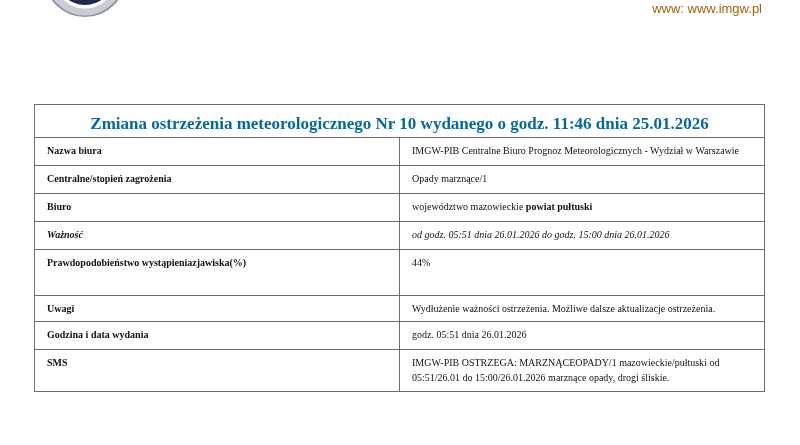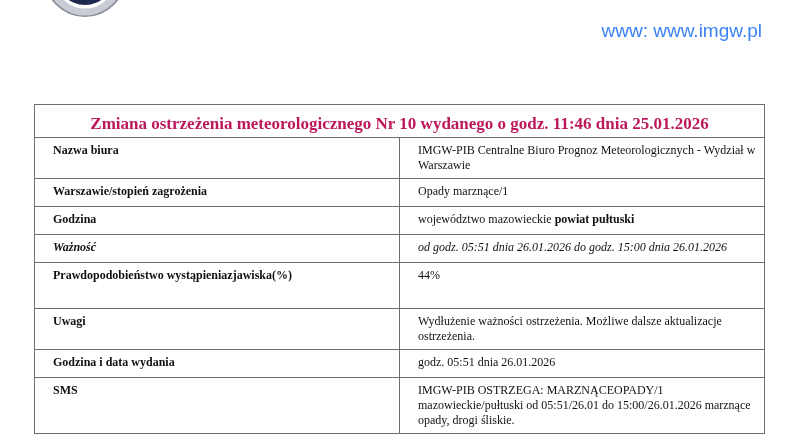--- a/index.html
+++ b/index.html
@@ -9,38 +9,38 @@
       font-family: "Liberation Serif", "DejaVu Serif", serif;
       color: #111111;
     }
     .logo {
       position: absolute; left: 40px; top: -28px;
       width: 90px; height: 50px;
     }
     .website {
       position: absolute; right: 38px; top: 1px;
       font-family: "Liberation Sans", "DejaVu Sans", sans-serif;
-      font-size: 19px; color: #3b82f6; margin-top: 19px;
+      font-size: 13px; color: #a16207;
     }
     .warning-table {
       position: absolute; left: 34px; top: 104px;
       width: 731px;
       border-collapse: collapse;
       table-layout: fixed;
     }
     .warning-table td {
       border: 1px solid #6e6e6e;
-      padding: 5px 6px 5px 18px;
+      padding: 5px 6px 5px 12px;
       vertical-align: top;
-      font-size: 12px;
+      font-size: 10px;
       line-height: 15px;
     }
     .title-cell {
       text-align: center;
-      color: #be185d;
+      color: #0369a1;
       font-weight: bold;
       font-size: 17px !important;
       line-height: 20px !important;
       padding: 9px 4px 3px 4px !important;
     }
     .label-cell {
       width: 180px;
       font-weight: bold;
     }
     .bold { font-weight: bold; text-align: right; }
@@ -71,25 +71,25 @@
 <table class="warning-table">
   <tbody>
       <tr>
     <td class="title-cell" colspan="2">Zmiana ostrzeżenia meteorologicznego Nr 10 wydanego o godz. 11:46 dnia 25.01.2026</td>
   </tr>
   <tr class="r-nazwa">
     <td class="label-cell">Nazwa biura</td>
     <td>IMGW-PIB Centralne Biuro Prognoz Meteorologicznych - Wydział w Warszawie</td>
   </tr>
   <tr class="r-zjaw">
-    <td class="label-cell">Warszawie/stopień zagrożenia</td>
+    <td class="label-cell">Centralne/stopień zagrożenia</td>
     <td>Opady marznące/1</td>
   </tr>
   <tr class="r-obszar">
-    <td class="label-cell">Godzina</td>
+    <td class="label-cell">Biuro</td>
     <td><span>województwo mazowieckie </span><span class="bold">powiat pułtuski</span></td>
   </tr>
   <tr class="r-waz">
     <td class="label-cell">Ważność</td>
     <td>od godz. 05:51 dnia 26.01.2026 do godz. 15:00 dnia 26.01.2026</td>
   </tr>
   <tr class="r-prawd">
     <td class="label-cell">Prawdopodobieństwo wystąpieniazjawiska(%)</td>
     <td>44%</td>
   </tr>

